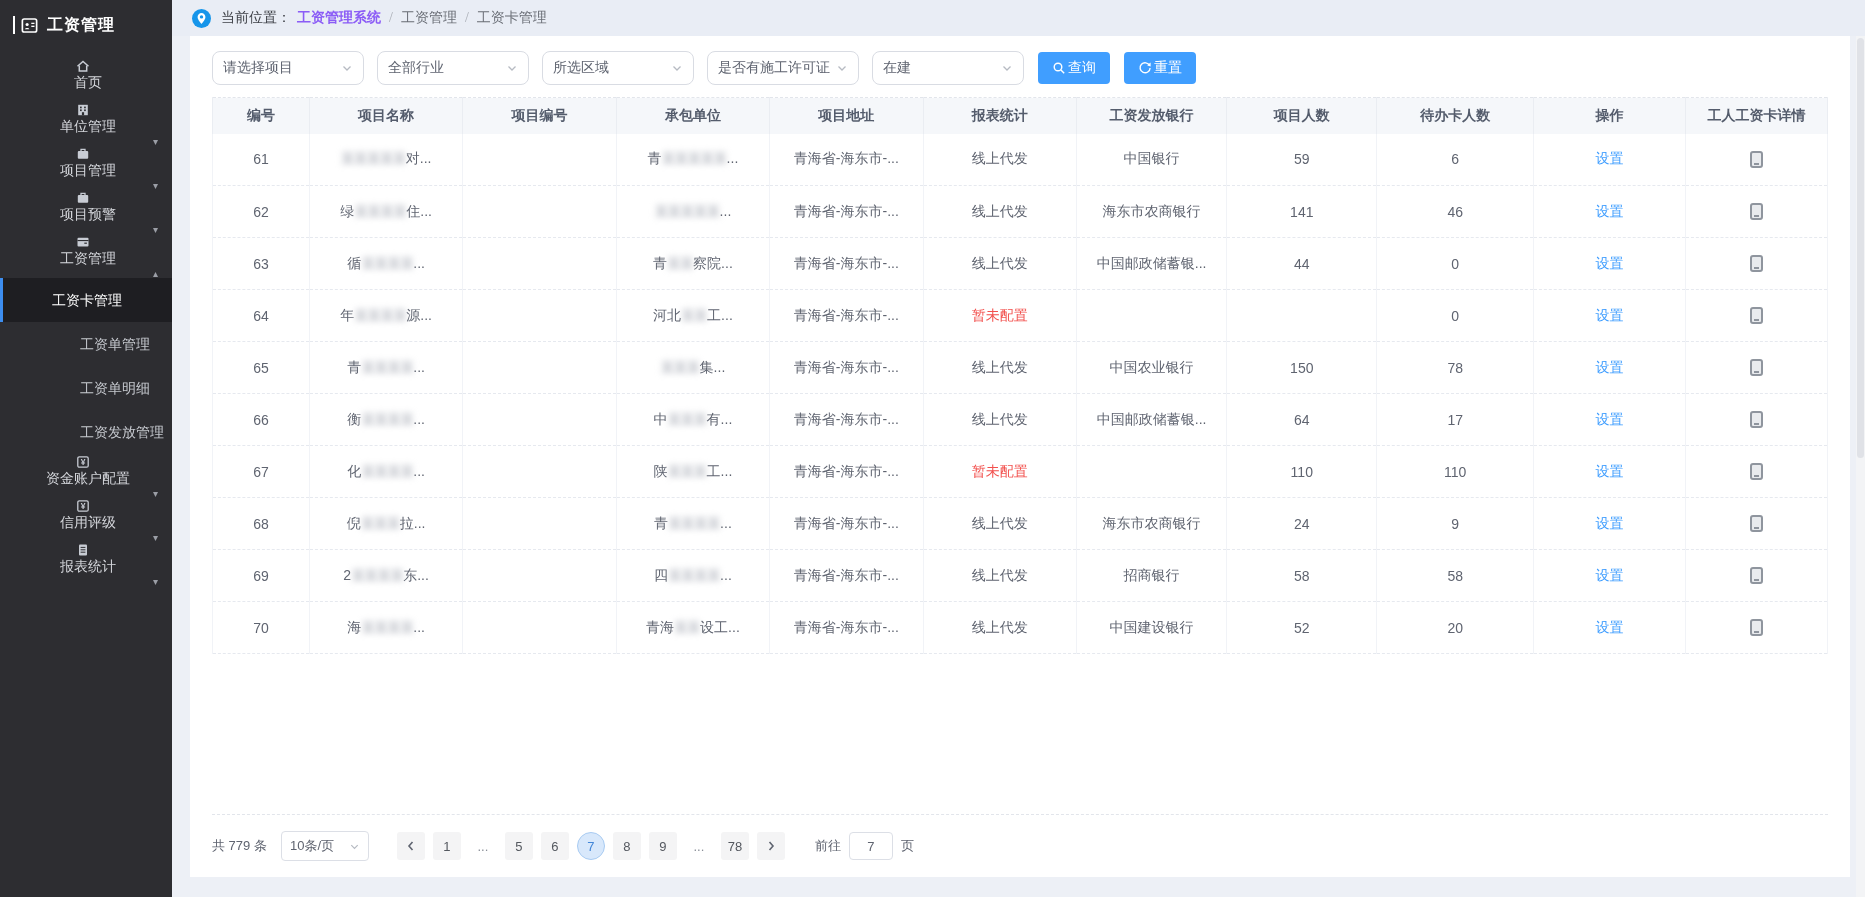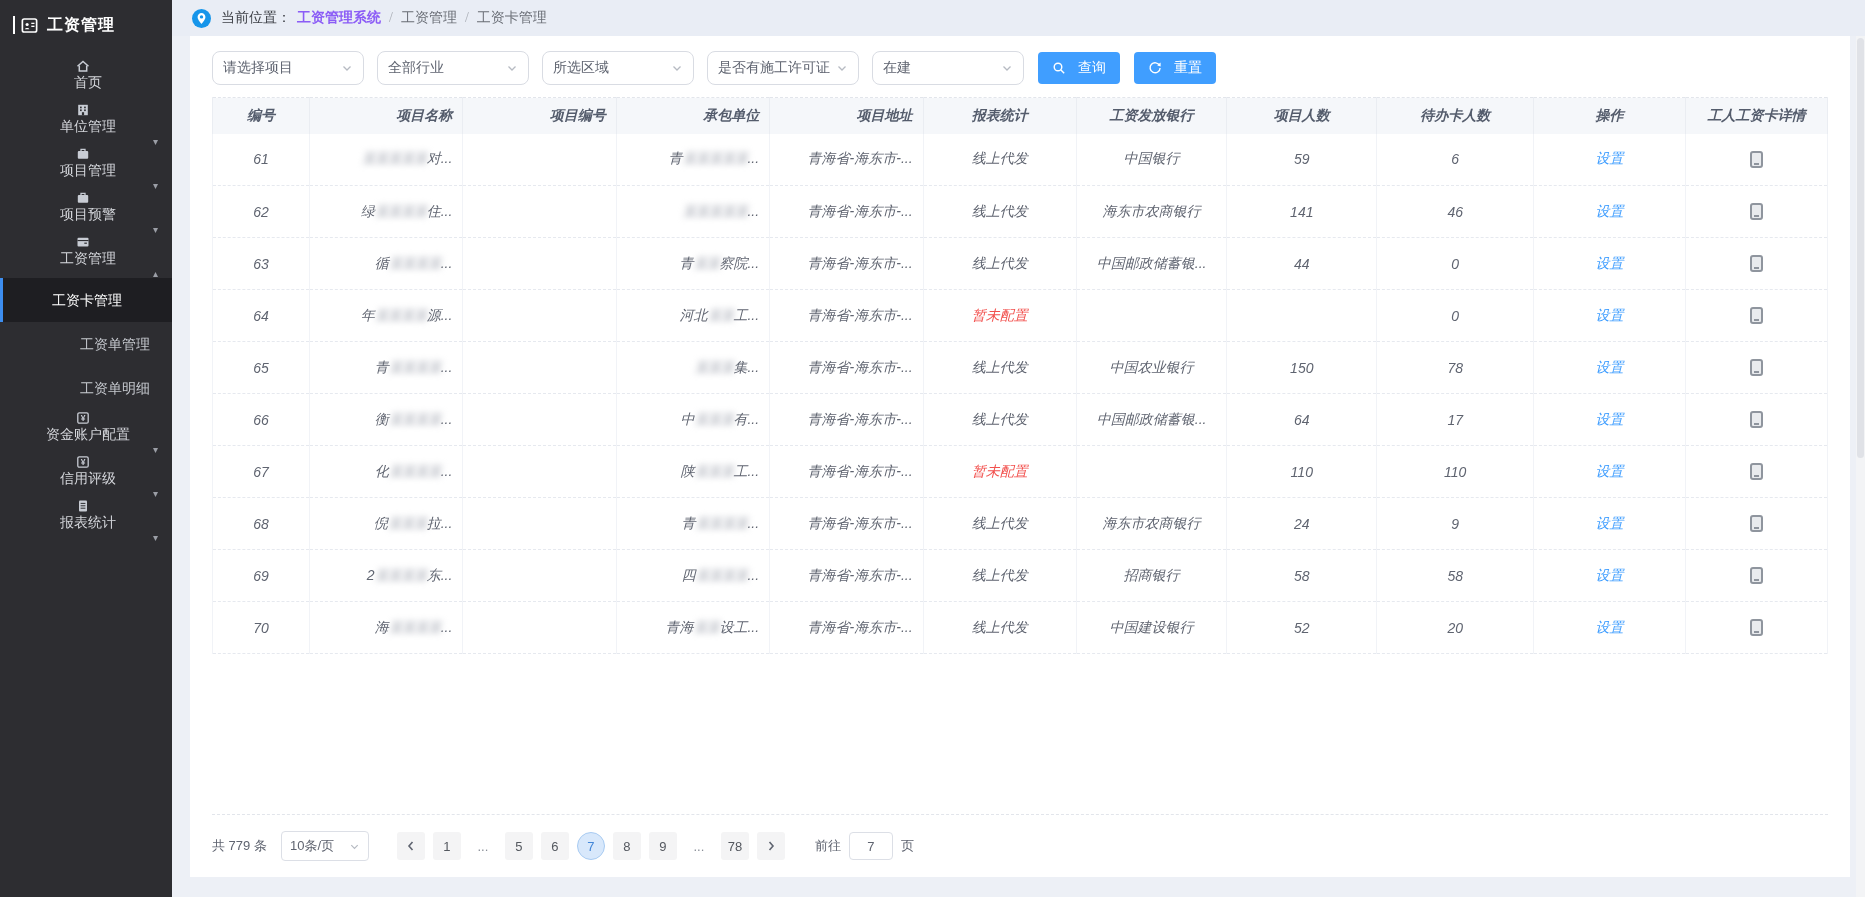--- a/index.html
+++ b/index.html
@@ -25,29 +25,29 @@
   .pin { width:19px; height:19px; margin-right:10px; display:flex; }
   .crumb-label { color:#3c3f45; margin-right:6px; }
   .crumb-root { font-weight:bold; color:#8b5cf6; }
   .crumb-sep { color:#a9adb5; margin:0 8px; }
   .crumb-item { color:#6a6e76; }
   .card { position:absolute; left:18px; right:15px; top:36px; height:841px; background:#fff; }
   
   .filters { display:flex; align-items:center; padding:15px 22px 0; }
   .selects { display:flex; gap:13px; }
   .select { width:152px; height:34px; border:1px solid #d9dce3; border-radius:8px; display:flex; align-items:center; justify-content:space-between; padding:0 10px; color:#5f6470; background:#fff; cursor:pointer; }
-  .btn { height:32px; padding:0 14px; margin-left:14px; background:#409eff; color:#fff; border:none; border-radius:4px; font-size:14px; display:flex; align-items:center; gap:12px; cursor:pointer; }
-  
-  .table-wrap { margin:12px 22px 0; height:718px; border-bottom:1px dashed #e2e5eb;font-style:italic; }
+  .btn { height:32px; padding:0 14px; margin-left:14px; background:#409eff; color:#fff; border:none; border-radius:4px; font-size:14px; display:flex; align-items:center; gap:2px; cursor:pointer; }
+  
+  .table-wrap { margin:12px 22px 0; height:718px; border-bottom:1px dashed #e2e5eb; }
   table { width:100%; border-collapse:collapse; table-layout:fixed; color:#5f6470; font-size:14px; }
   thead th { background:#f5f7fa; height:36px; font-weight:bold; color:#545c6c; border-right:1px solid #eaedf2; border-top:1px dashed #e2e5eb; padding:0 10px; }
   thead th:first-child { border-left:1px solid #eaedf2; }
   tbody td { height:52px; border-right:1px solid #f1f3f7; border-bottom:1px dashed #e6e9ef; padding:0 10px; text-align:center; overflow:hidden; white-space:nowrap; }
   tbody td:first-child { border-left:1px solid #f1f3f7; }
-  .l { text-align:right; }
+  .l { text-align:center; }
   .c { text-align:center; }
   .blur { filter:blur(3px); color:#a9adb7; letter-spacing:-1px; }
   .unset { color:#f2504d; }
   .link { color:#409eff; cursor:pointer; text-decoration:none; }
   .card-icon { display:inline-block; width:13px; height:17px; border:2px solid #8f959e; border-radius:3px; background:#e9ebee; position:relative; vertical-align:middle; cursor:pointer; }
   .card-icon::after { content:""; position:absolute; left:2px; right:2px; bottom:1px; height:2px; background:#8f959e; }
   
   .pager { display:flex; align-items:center; margin:16px 22px 0; font-size:13px; color:#5f6470; }
   .size-select { width:88px; height:30px; border:1px solid #dcdfe6; border-radius:4px; display:flex; align-items:center; justify-content:space-between; padding:0 8px; margin-left:14px; cursor:pointer; }
   .pages { display:flex; gap:8px; margin:0 8px; }
@@ -118,20 +118,21 @@
           <rect x="2.5" y="3.8" width="11" height="8.6" rx="1" fill="#c8ccd4"></rect>
           <rect x="2.5" y="6" width="11" height="1.1" fill="#2d2d31"></rect>
           <rect x="9.3" y="8.6" width="2.6" height="1.2" fill="#2d2d31"></rect>
         </svg>
       <span>工资管理</span>
       <span class="arrow">▴</span>
     </div>
     <div class="submenu-item active">工资卡管理</div>
     <div class="submenu-item">工资单管理</div>
     <div class="submenu-item">工资单明细</div>
+    <div class="submenu-item">工资发放管理</div>
     <div class="menu-item">
       <svg width="16" height="16" viewBox="0 0 16 16">
           <rect x="2.8" y="2.8" width="10.4" height="10.4" rx="1.5" fill="none" stroke="#c8ccd4" stroke-width="1.3"></rect>
           <text x="8" y="11.2" font-size="8.5" fill="#c8ccd4" text-anchor="middle" font-weight="bold">¥</text>
         </svg>
       <span>资金账户配置</span>
       <span class="arrow">▾</span>
     </div>
     <div class="menu-item">
       <svg width="16" height="16" viewBox="0 0 16 16">

